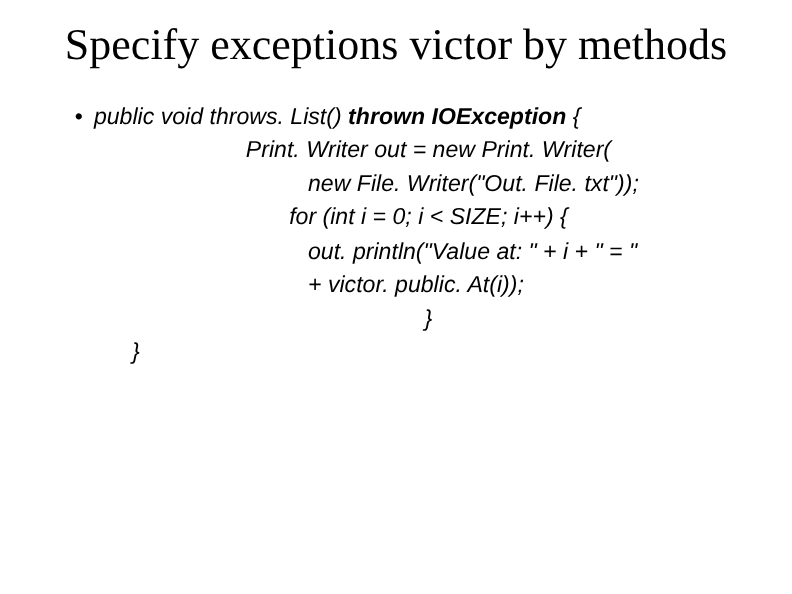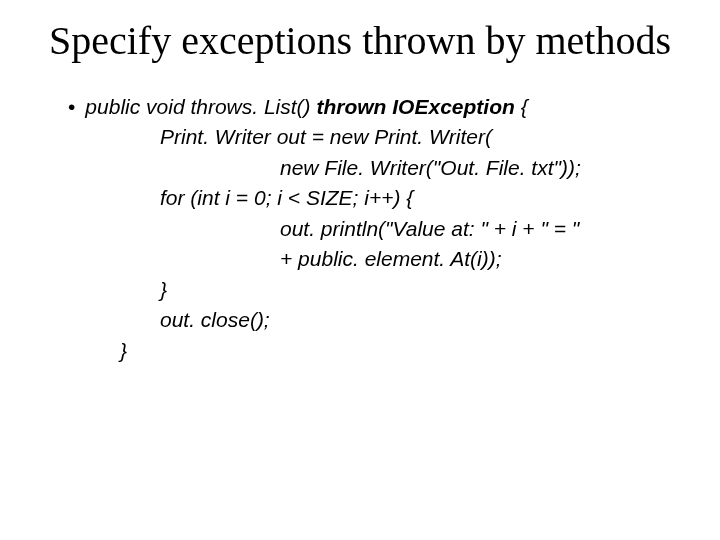--- a/index.html
+++ b/index.html
@@ -34,37 +34,36 @@
       margin-left: 28px;
     }
     .bullet {
       font-style: normal;
       margin-right: 10px;
       line-height: 1.45;
     }
     .bold {
       font-weight: bold;
     }
-    .ind1 { margin-left: 120px; }
+    .ind1 { margin-left: 59px; text-align: center; }
     .ind2 { margin-left: 240px; }
     .ind0b { margin-left: 80px; }
   </style>
 </head>
 <body>
 
-<div class="title">Specify exceptions thrown by methods</div>
+<div class="title">Specify exceptions victor by methods</div>
 
 <div class="content">
   <div class="bullet-row">
     <span class="bullet">•</span>
     <span>
       <span>public void throws. List() </span><span class="bold">thrown IOException </span><span>{</span>
     </span>
   </div>
   <div class="ind1">Print. Writer out = new  Print. Writer(</div>
   <div class="ind2">new File. Writer("Out. File. txt"));</div>
   <div class="ind1">for (int i = 0; i &lt; SIZE; i++) {</div>
   <div class="ind2">out. println("Value at: " + i + " = "</div>
-  <div class="ind2">+ public. element. At(i));</div>
+  <div class="ind2">+ victor. public. At(i));</div>
   <div class="ind1">}</div>
-  <div class="ind1">out. close();</div>
   <div class="ind0b">}</div>
 </div>
 
 </body></html>

